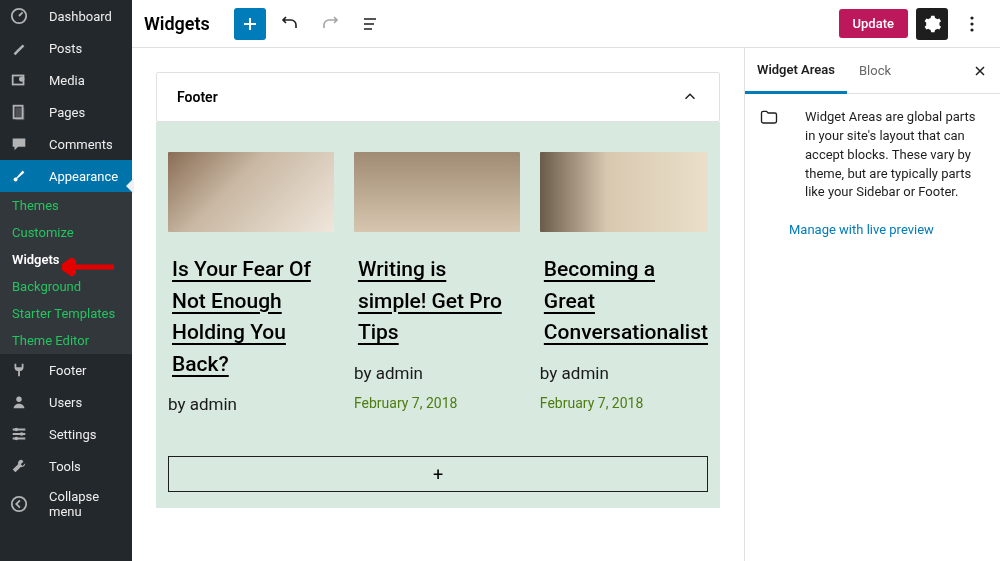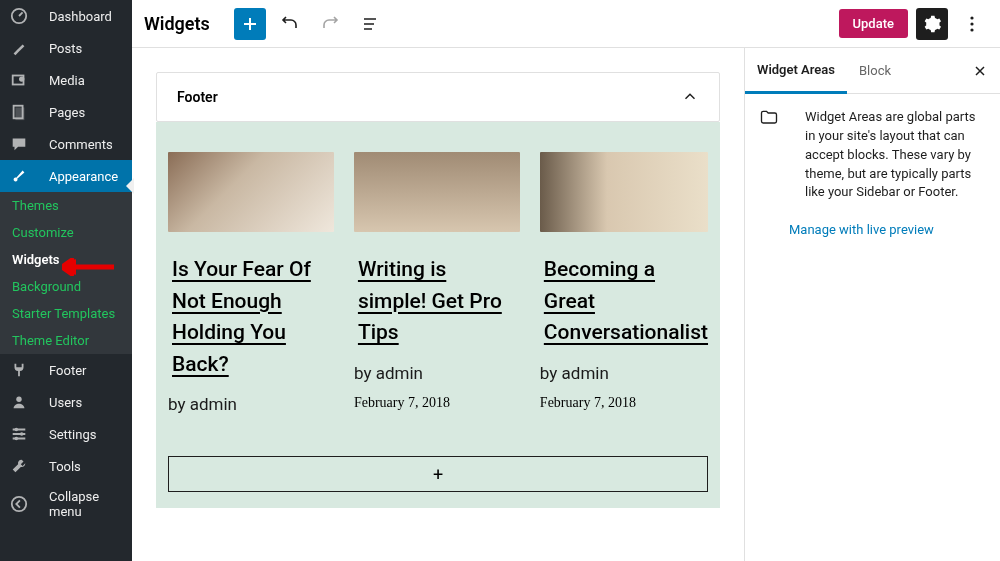--- a/index.html
+++ b/index.html
@@ -25,21 +25,21 @@
   .spacer { flex: 1; }
   .body-area { flex: 1; display: flex; overflow: hidden; }
   .canvas { flex: 1; overflow: auto; padding: 24px 24px; }
   .panel-head { background: #fff; border:1px solid #e0e0e0; border-radius:2px; padding: 15px 20px; display: flex; align-items: center; justify-content: space-between; font-weight: 600; font-size: 14px; cursor:pointer;gap:40px;}
   .widget-area { background: #d8e9e0; padding: 30px 12px 16px 12px; }
   .cards { display: flex; gap: 20px; }
   .card { flex: 1; font-size: 14px;}
   .card-img { width: 100%; height: 80px; background: #cdbfb0; border-radius:1px;}
   .card h3 { font-size: 21px; font-weight: 500; margin: 22px 0 14px 4px; text-decoration: underline; text-decoration-thickness: 2px; text-underline-offset: 4px; line-height:1.5;}
   .card .author { font-size: 17px; margin-bottom: 12px; color:#1a1a1a;}
-  .card .date { font-size: 14px; color: #000000; font-family: Liberation Serif, serif; }
+  .card .date { font-size: 14px; color: #4d7c0f; }
   .add-block { margin-top: 30px; border: 1px solid #1e1e1e; height: 36px; display: flex; align-items: center; justify-content: center; cursor: pointer; background: #d8e9e0;}
   .inspector { width: 256px; border-left: 1px solid #e0e0e0; background: #fff; font-size: 13px; }
   .tabs { display: flex; border-bottom: 1px solid #e0e0e0; align-items: center;}
   .tab { padding: 14px 12px; color: #666; cursor: pointer; font-size: 13px;}
   .tab.active { color: #1e1e1e; font-weight: 600; border-bottom: 3px solid #007cba; margin-bottom:-1px;}
   .close-x { margin-left: auto; padding: 0 12px; cursor: pointer; font-size:16px; color:#333;}
   .inspector-body { padding: 14px; display: flex; gap: 26px; align-items:flex-start;}
   .inspector-body .desc { line-height: 1.45; color: #1e1e1e; }
   .folder-icon { width: 20px; height: 20px; flex-shrink:0; }
   .manage-link { color: #007cba; padding: 6px 14px 14px 44px; cursor: pointer; display:block;}

